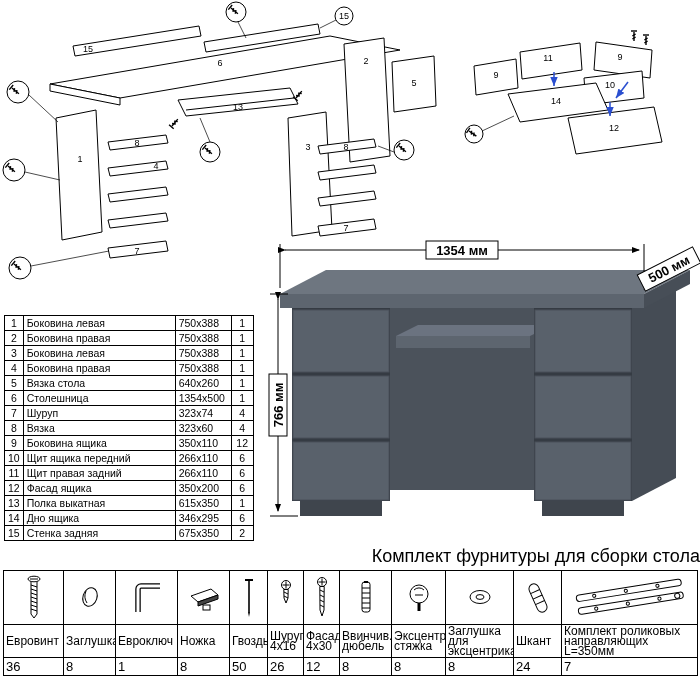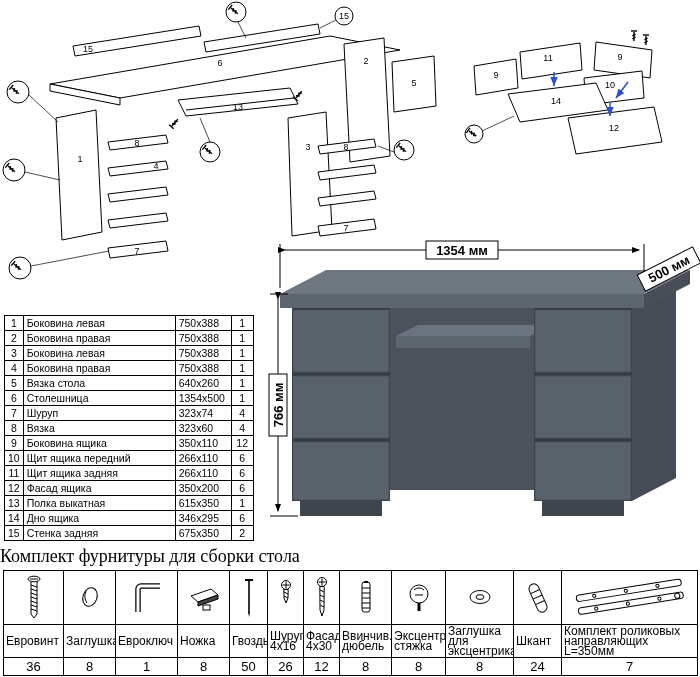--- a/index.html
+++ b/index.html
@@ -14,28 +14,28 @@
 
   
   #parts-table{position:absolute;left:4px;top:315px;border-collapse:collapse;font-size:10.5px}
   #parts-table td{border:1px solid #000;height:14px;line-height:14px;padding:0 3px;white-space:nowrap}
   .pt-num{width:17px;text-align:center;padding:0 1px}
   .pt-name{width:152px}
   .pt-size{width:56px;text-align:left}
   .pt-qty{width:22px;text-align:center}
 
   
-  #hw-title{position:absolute;left:0;top:546px;width:700px;text-align:left;
-    font-family:Liberation Serif, serif;font-size:18px}
+  #hw-title{position:absolute;left:0;top:546px;width:700px;text-align:right;
+    font-family:Liberation Sans, sans-serif;font-size:18px}
   #hw-table{position:absolute;left:3px;top:570px;width:694px;border-collapse:collapse;table-layout:fixed}
   #hw-table td{border:1px solid #000;padding:1px 2px;vertical-align:middle;overflow:hidden}
   #hw-table svg{display:inline-block;vertical-align:middle}
   .hw-icon-cell{height:54px;text-align:center}
   .hw-name-cell{font-size:12px;line-height:10px;height:24px}
-  .hw-qty-cell{font-size:13px;text-align:center;height:18px}
+  .hw-qty-cell{font-size:13px;height:18px}
 </style>
 </head>
 <body>
 
 <div id="page">
 
   <svg class="abs" style="left:0;top:0" width="460" height="312" viewBox="0 0 460 312">
     <defs>
       <g id="mscrew" stroke="#000" stroke-width="1.4" fill="none">
         <line x1="-1" y1="-3" x2="-1" y2="3"></line>
@@ -255,21 +255,21 @@
           <td class="pt-qty">12</td>
         </tr>
       <tr>
           <td class="pt-num">10</td>
           <td class="pt-name">Щит ящика передний</td>
           <td class="pt-size">266x110</td>
           <td class="pt-qty">6</td>
         </tr>
       <tr>
           <td class="pt-num">11</td>
-          <td class="pt-name">Щит ящика задняя</td>
+          <td class="pt-name">Щит правая задний</td>
           <td class="pt-size">266x110</td>
           <td class="pt-qty">6</td>
         </tr>
       <tr>
           <td class="pt-num">12</td>
           <td class="pt-name">Фасад ящика</td>
           <td class="pt-size">350x200</td>
           <td class="pt-qty">6</td>
         </tr>
       <tr>

